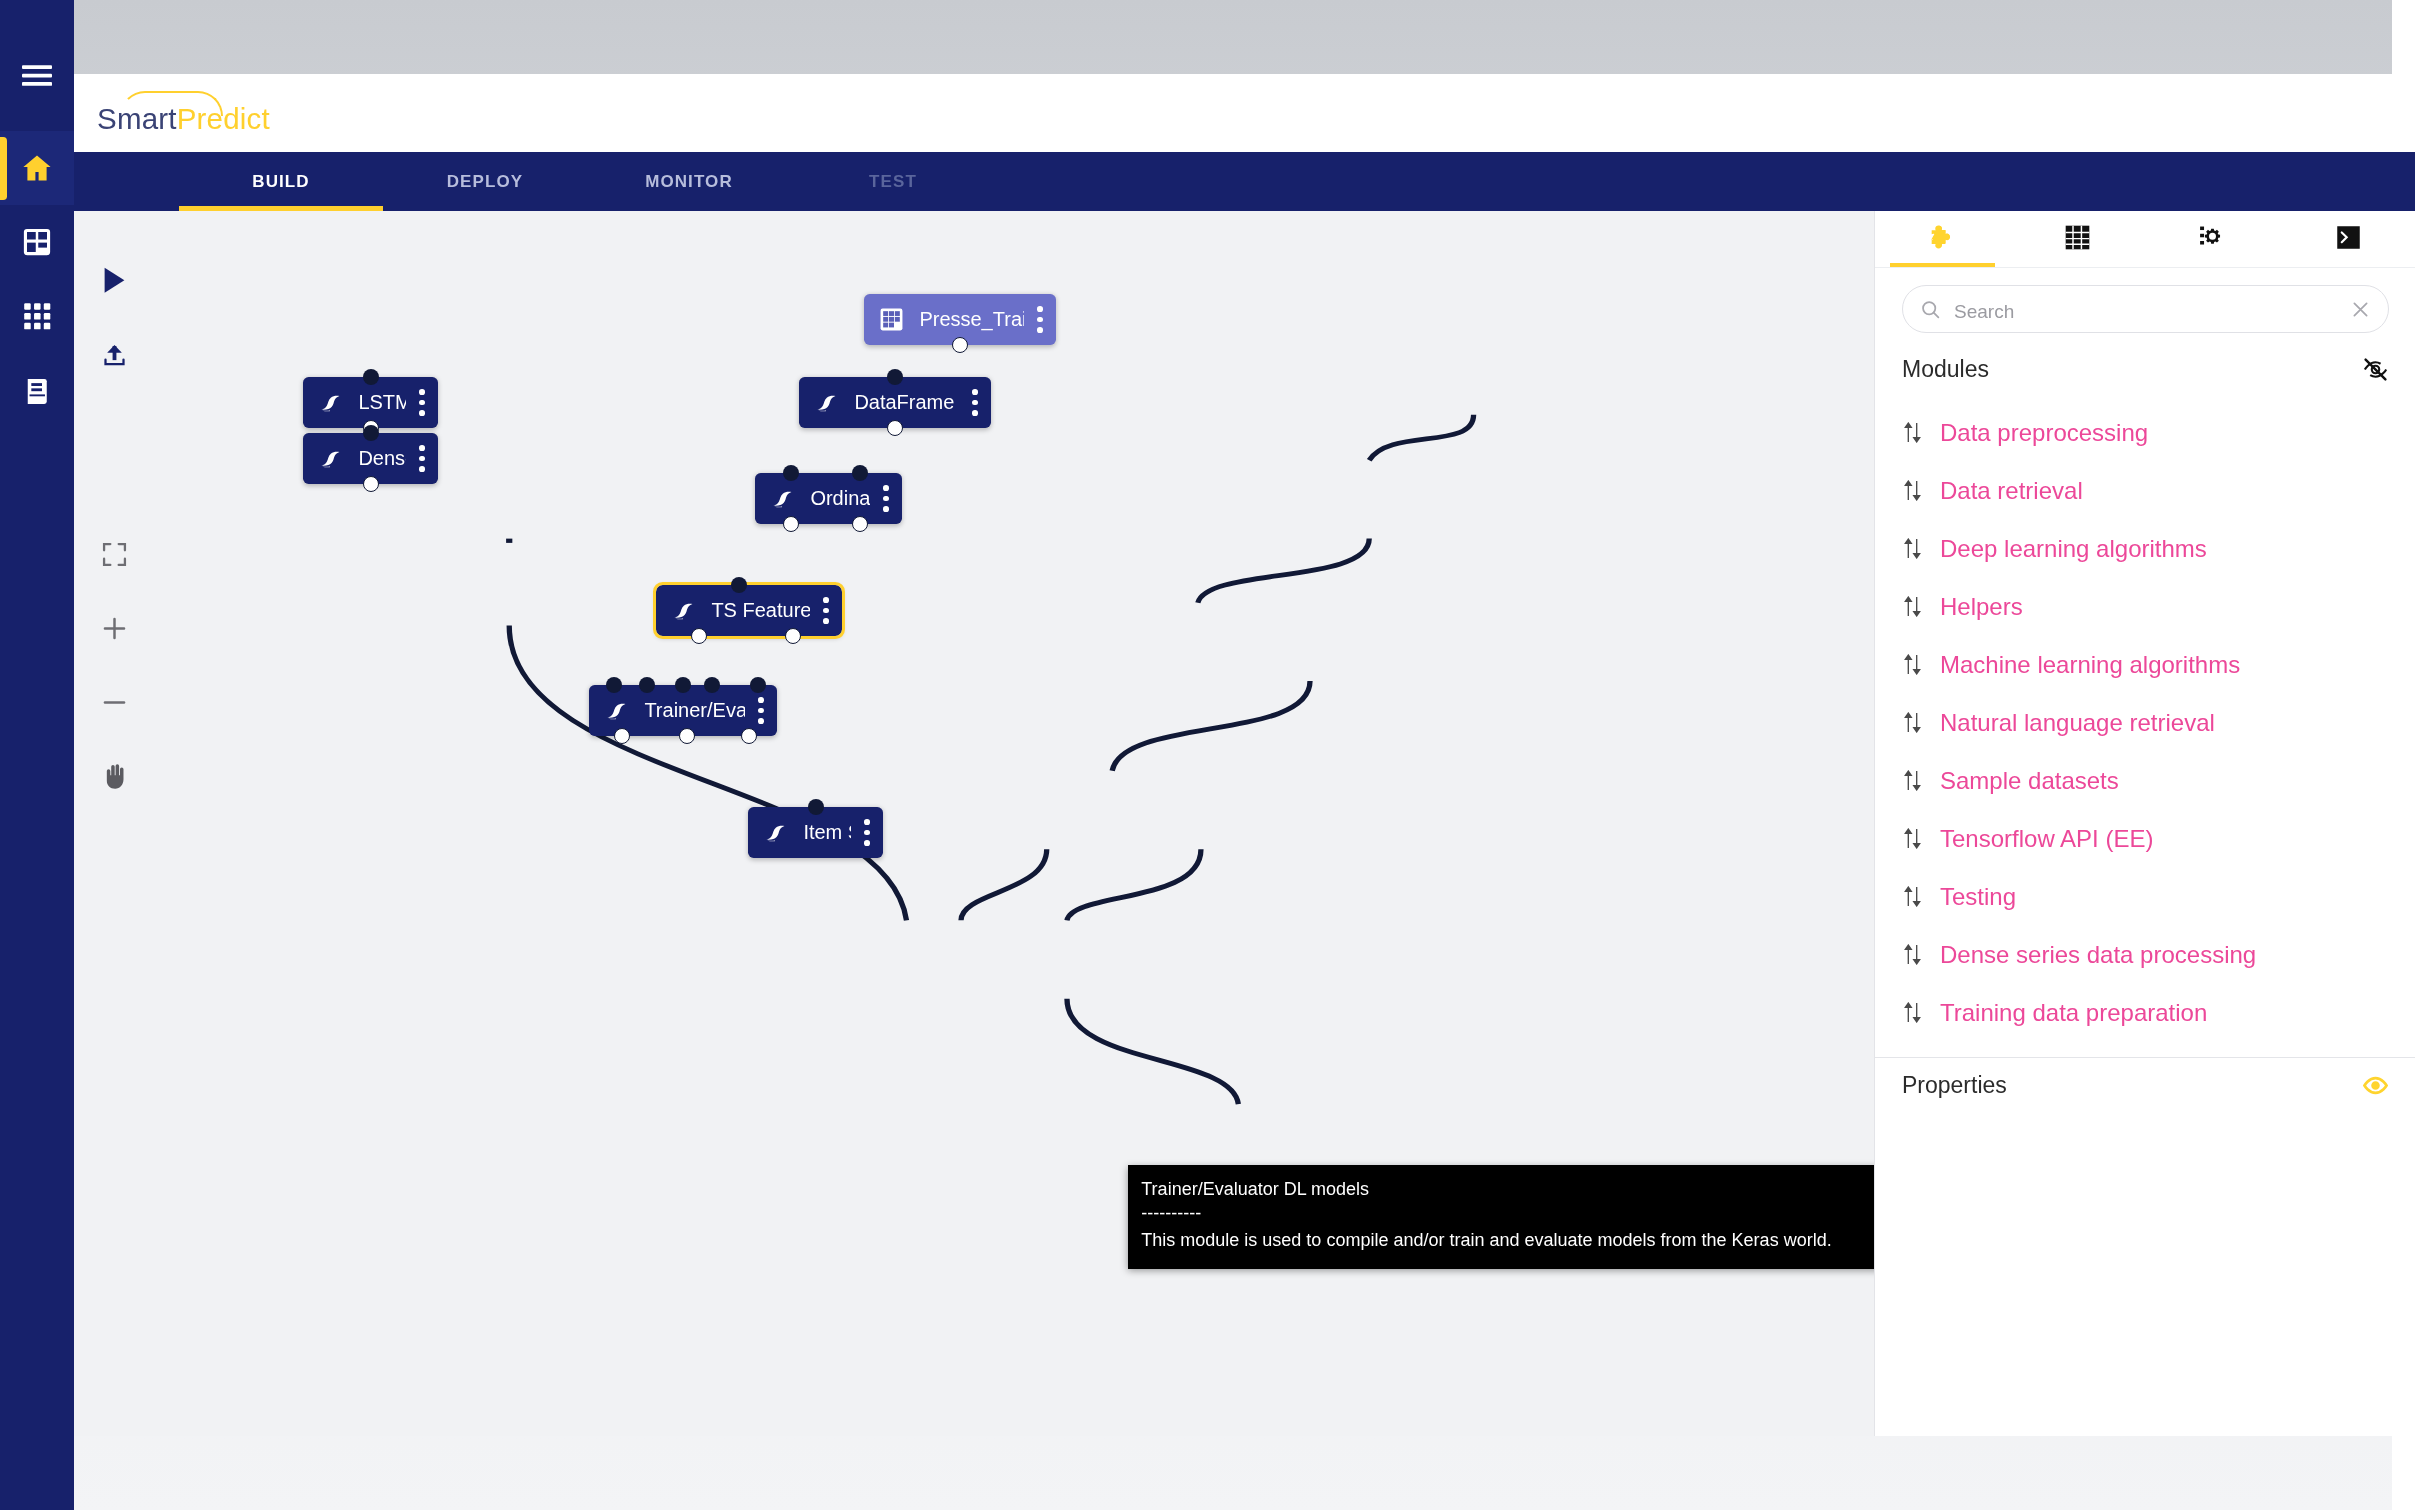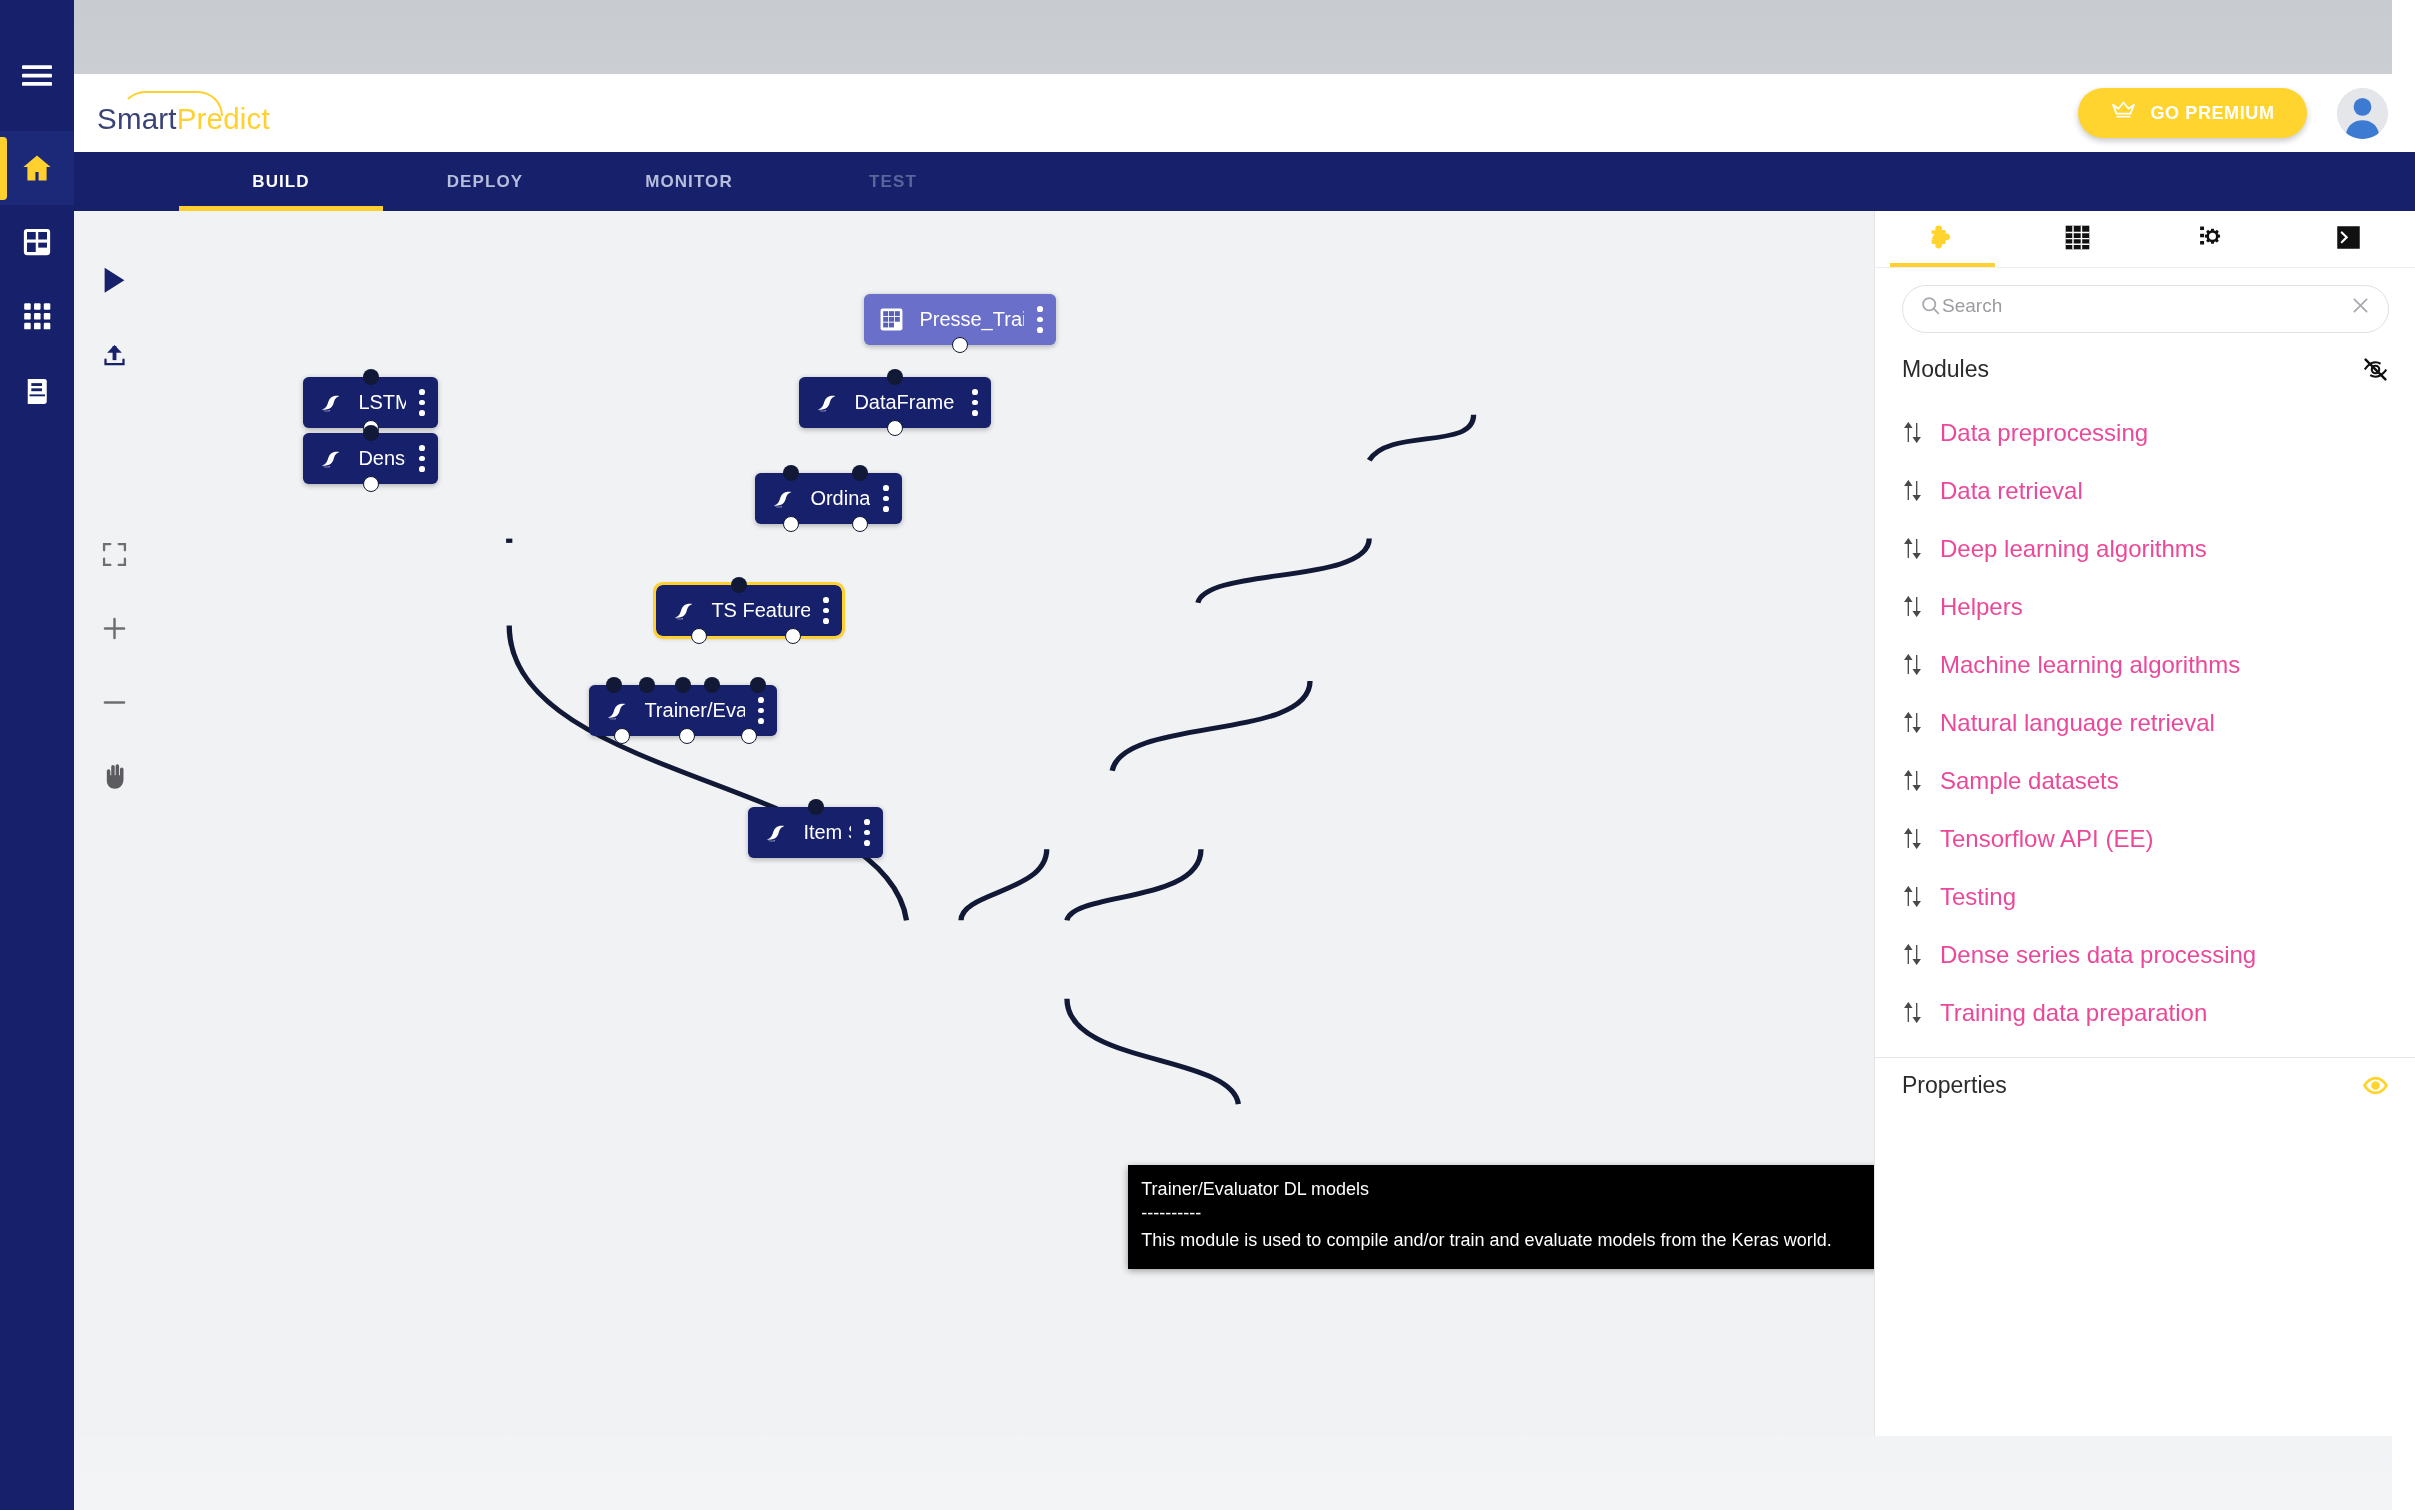--- a/index.html
+++ b/index.html
@@ -159,21 +159,21 @@
     flex: 1 1 0; display: flex; align-items: center; justify-content: center;
     cursor: pointer; position: relative;
   }
   .ptab.active::after {
     content: ""; position: absolute; left: 15px; right: 15px; bottom: 0;
     height: 3.8px; background: #ffd02e;
   }
 
   #search-wrap { padding: 17px 27px 9.5px; }
   #search-box {
-    display: flex; align-items: flex-start; gap: 1px;
+    display: flex; align-items: flex-end; gap: 13px;
     border: 1px solid #e0e1e6; border-radius: 25px; padding: 8.6px 17px; height: 48px;
     background: #fff;
   }
   #search-input {
     flex: 1 1 auto; border: none; outline: none; font-size: 19px; color: #3a3a3a;
     font-family: "Liberation Sans", sans-serif; background: transparent;
   }
   #search-input::placeholder { color: #9b9ba1; }
   #search-clear { cursor: pointer; flex: 0 0 auto; }
 
@@ -257,39 +257,20 @@
 
   <div id="app">
 
     <div id="header">
       <div id="logo">
         <div id="logo-arc"></div>
         <span class="logo-text logo-smart">Smart</span>
         <span class="logo-text logo-predict">Predict</span>
       </div>
 
-      <div id="header-right">
-        <button id="go-premium">
-          <span>
-            <svg width="27" height="19" viewBox="0 0 24 18" fill="none" stroke="#fff" stroke-width="1.6">
-              <path d="M2 3.4 5.4 12h13.2L22 3.4l-5.2 3.9L12 1.4 7.2 7.3z" stroke-linejoin="round"></path>
-              <path d="M5.4 14.8h13.2"></path>
-            </svg>
-          </span>
-          <span>GO PREMIUM</span>
-        </button>
-
-        <div id="avatar">
-          <svg width="51" height="51" viewBox="0 0 54 54">
-            <circle cx="27" cy="27" r="27" fill="#e4e6ea"></circle>
-            <circle cx="27" cy="20" r="9.4" fill="#3d7ad1"></circle>
-            <path d="M9.5 48.5c1.6-9.6 9.1-14.4 17.5-14.4s15.9 4.8 17.5 14.4A27 27 0 0 1 27 54a27 27 0 0 1-17.5-5.5z" fill="#3d7ad1"></path>
-          </svg>
-        </div>
-      </div>
     </div>
 
     <div id="tabs">
       <div class="tab active">
         <span>BUILD</span>
       </div>
       <div class="tab">
         <span>DEPLOY</span>
       </div>
       <div class="tab">

